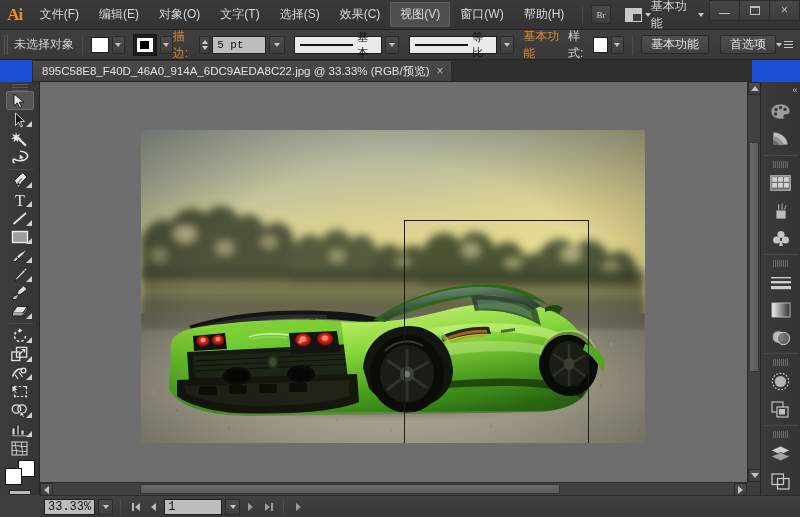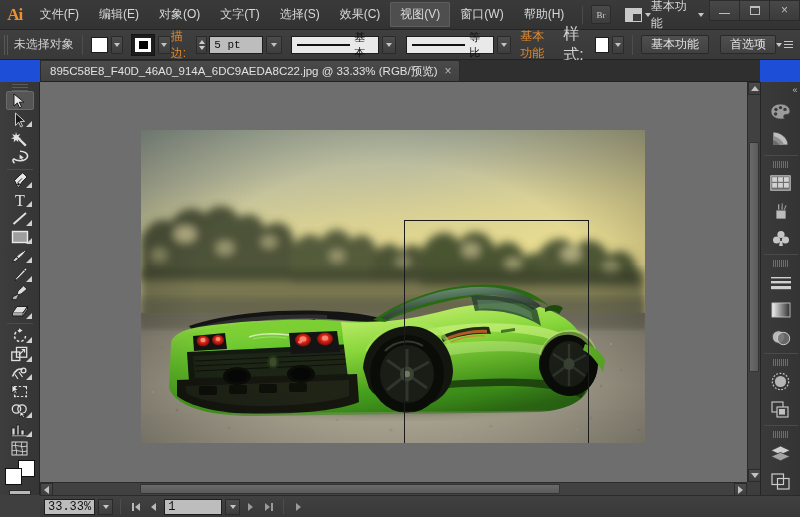--- a/index.html
+++ b/index.html
@@ -108,36 +108,36 @@
     display:flex; align-items:center; padding:0 4px; min-width:54px;
   }
   .profilefield{
     height:18px; background:#e9e9e9; border:1px solid #1d1d1d; color:#111;
     display:flex; align-items:center; gap:4px; padding:0 4px 0 5px; font-size:11px;
   }
   .profline{ width:60px;height:2px;background:#111; }
   .profline.thin{ width:60px;height:2px;background:#111; }
 
   .opacity-lbl{ color:#e08a2e; font-size:12px; }
-  .style-lbl{ color:#d0d0d0; font-size:16px; }
+  .style-lbl{ color:#d0d0d0; font-size:12px; }
   .style-swatch{ width:18px;height:16px;background:#ffffff;border:1px solid #1d1d1d; }
 
   .btn3d{
     height:19px; background:linear-gradient(#4f4f4f,#414141);
     border:1px solid #292929; border-radius:2px; color:#e2e2e2;
     font-size:12px; display:flex; align-items:center; padding:0 9px; white-space:nowrap;
   }
   .cb-menu{ margin-left:auto; margin-right:7px; display:flex; align-items:center; gap:2px; }
   .cb-menu .caret{ border-top-color:#c6c6c6; }
   .cb-menu .lines{ display:flex; flex-direction:column; gap:2px; }
   .cb-menu .lines i{ width:9px;height:1px;background:#c6c6c6; display:block; }
 
   
   .tabbar{
-    position:absolute; left:40px; top:60px; width:720px; height:22px;
+    position:absolute; left:32px; top:60px; width:720px; height:22px;
     background:#2f2f2f; border-bottom:1px solid #232323;
     display:flex; align-items:flex-end;
   }
   .doctab{
     height:21px; background:linear-gradient(#4a4a4a,#414141);
     border:1px solid #2a2a2a; border-bottom:none;
     display:flex; align-items:center; gap:7px; padding:0 7px 0 9px;
     color:#e0e0e0; font-size:11.5px; white-space:nowrap;
     border-top-left-radius:2px; border-top-right-radius:2px;
   }

